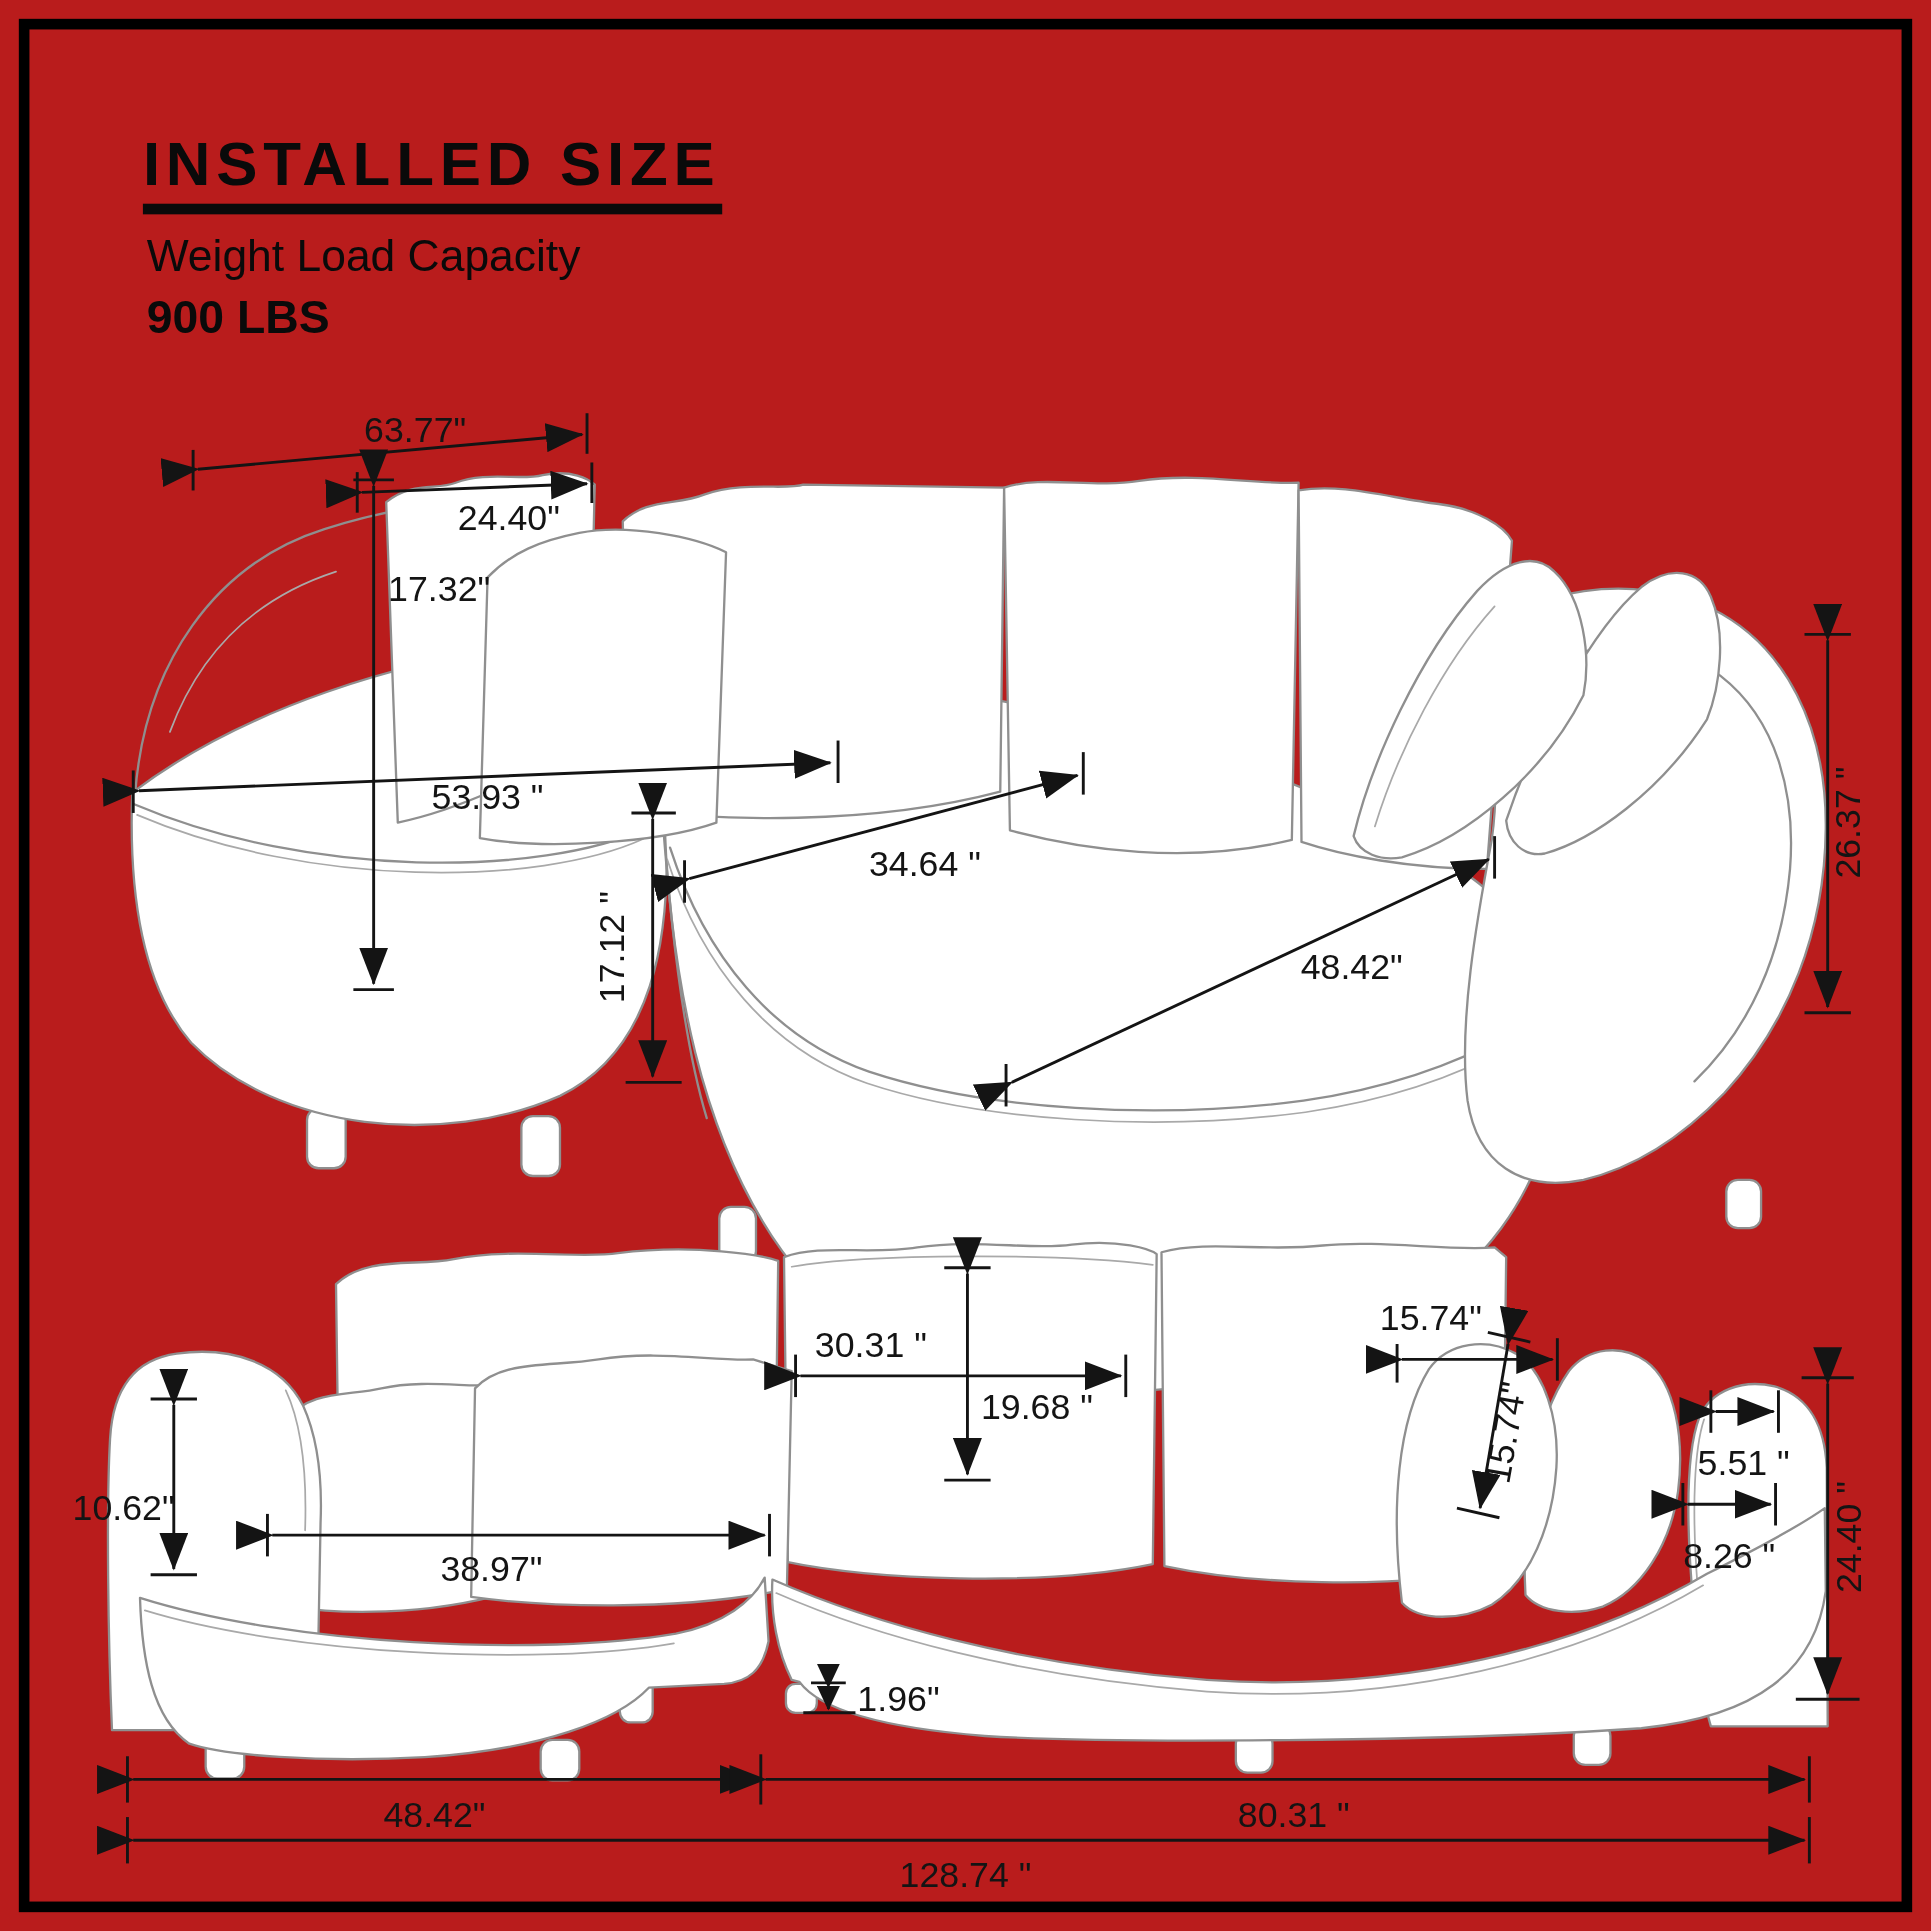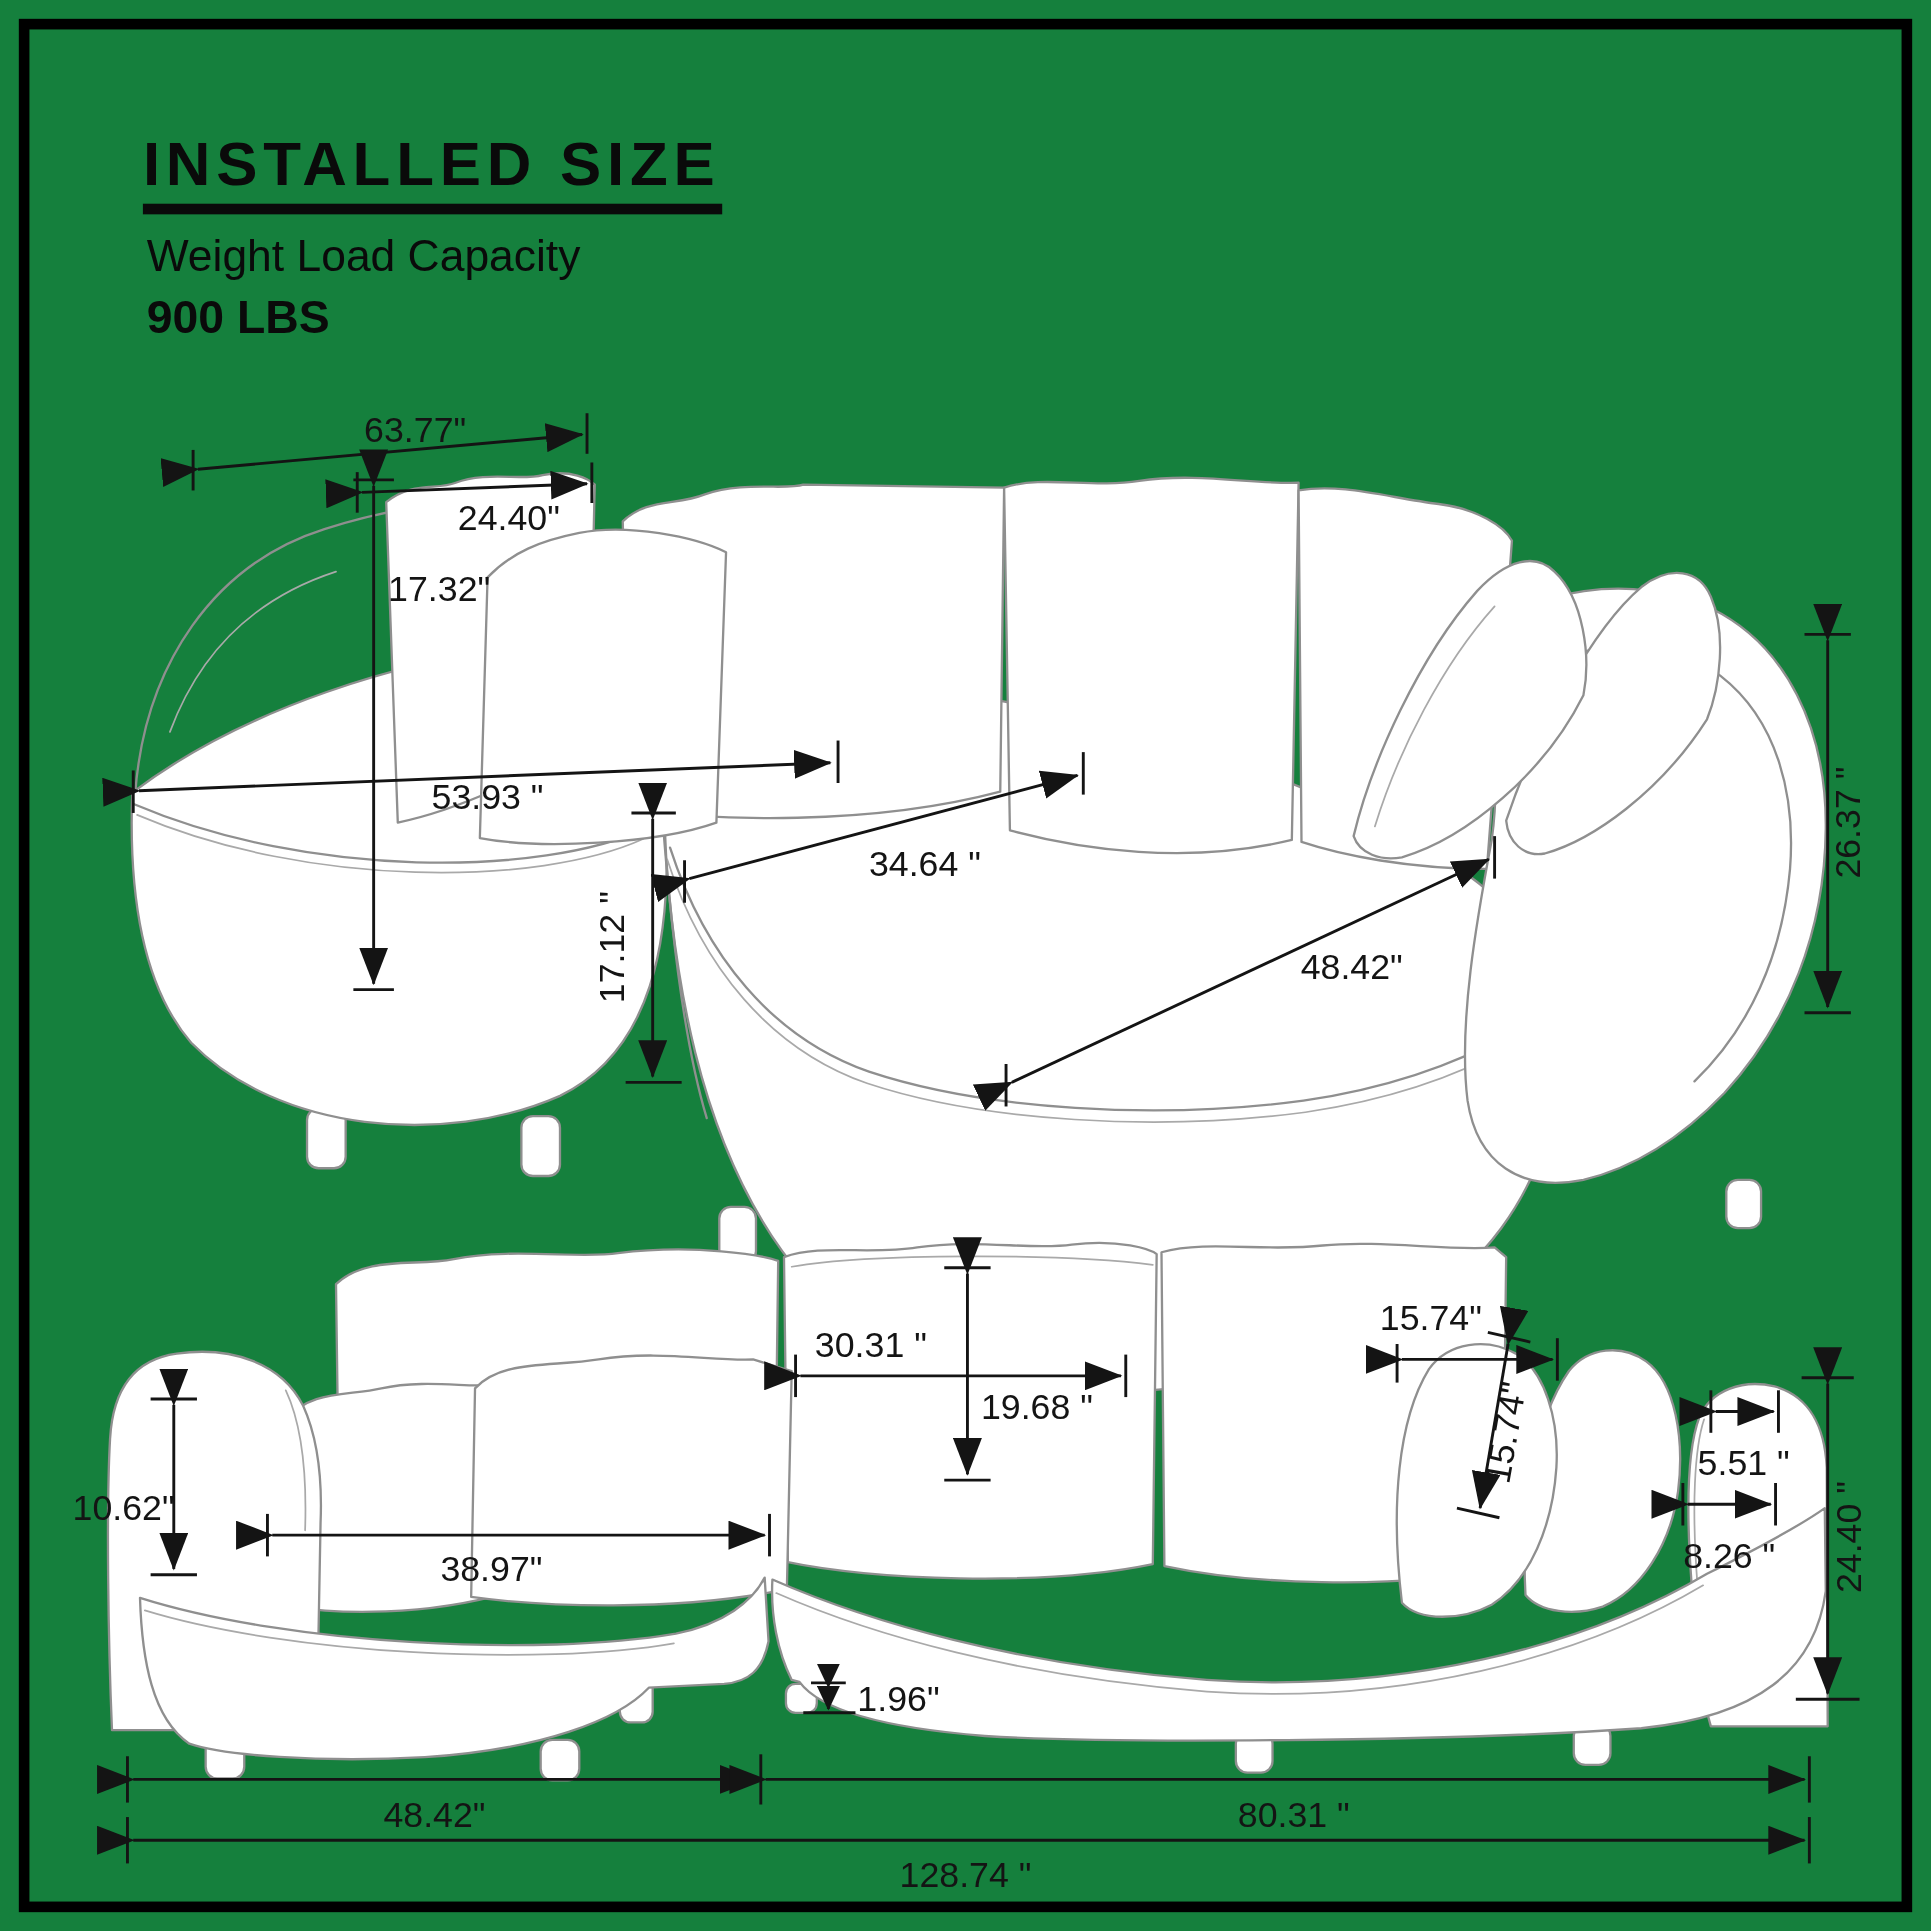--- a/index.html
+++ b/index.html
@@ -1,16 +1,16 @@
 <!DOCTYPE html>
 <html><head>
 <meta charset="utf-8">
 <style>
   html,body{margin:0;padding:0;background:#ffffff;}
-  .page{position:relative;width:1931px;height:1931px;background:#15803d;font-family:"Liberation Sans",sans-serif;}
+  .page{position:relative;width:1931px;height:1931px;background:#b91c1c;font-family:"Liberation Sans",sans-serif;}
   svg{display:block;}
   .art{fill:none;stroke:#8f8f8f;stroke-width:2.4;stroke-linecap:round;stroke-linejoin:round;}
   .artf{fill:#ffffff;stroke:#8f8f8f;stroke-width:2.4;stroke-linejoin:round;}
   .artl{fill:none;stroke:#a9a9a9;stroke-width:1.8;stroke-linecap:round;}
   .ln{stroke:#141414;stroke-width:3;fill:none;}
   .tk{stroke:#141414;stroke-width:3;fill:none;}
   .dim{font-size:37px;fill:#141414;}
   .ttl{font-size:64px;font-weight:bold;letter-spacing:6px;fill:#0a0a0a;}
   .sub{font-size:46px;fill:#0a0a0a;}
   .cap{font-size:48px;font-weight:bold;fill:#0a0a0a;}

